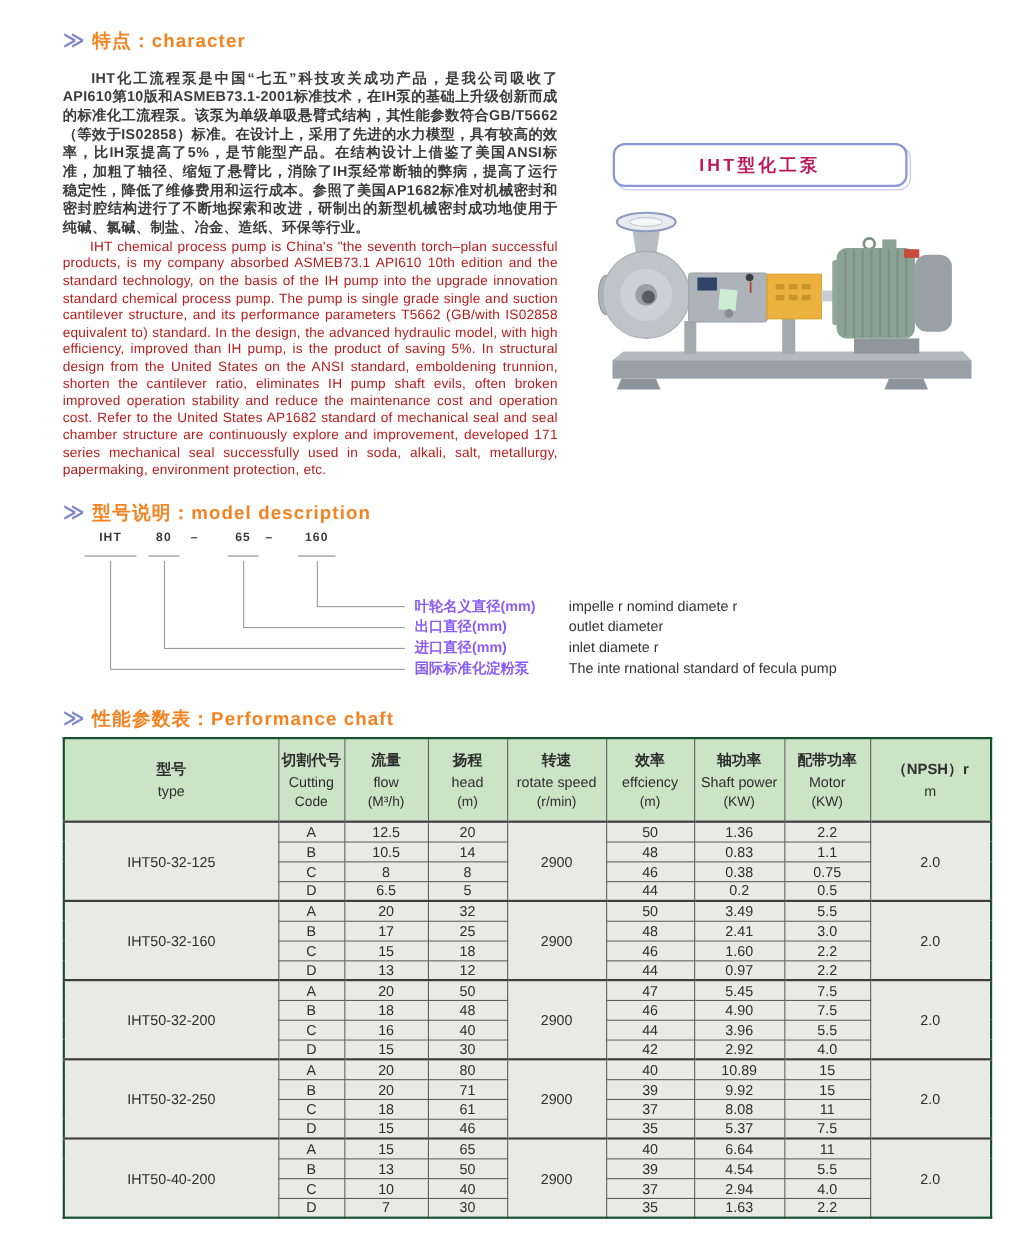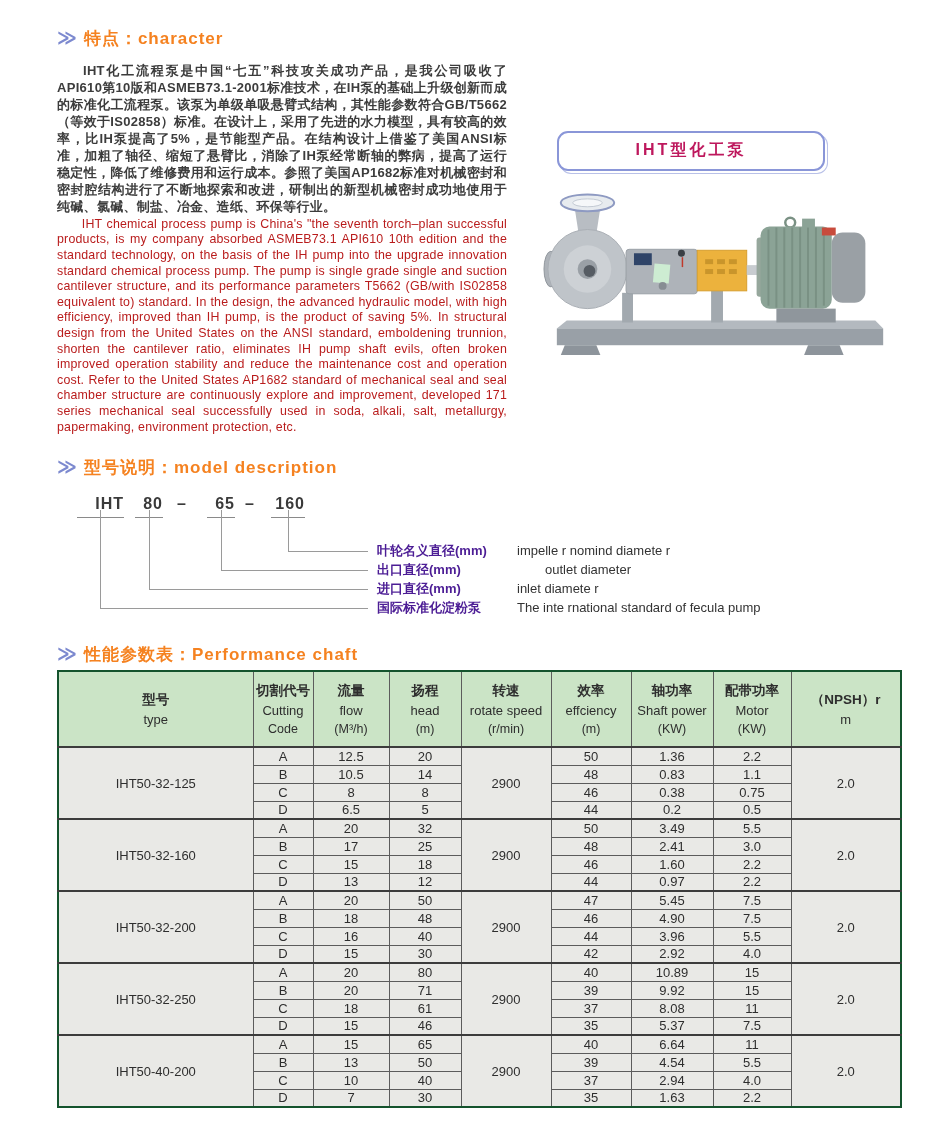--- a/index.html
+++ b/index.html
@@ -33,43 +33,43 @@
     border:2px solid #8a96d8; border-radius:11px;
     display:flex; align-items:center; justify-content:center;
     background:#fff; box-shadow:3px 3px 0 -1px #ffffff, 3px 3px 0 0 #b9c1e8;
   }
   .product-title-box span { font-size:16px; font-weight:bold; color:#be185d; letter-spacing:3px; }
   .pump-figure { margin-top:16px; width:356px; height:178px; }
 
   
   .model-diagram { position:relative; margin-top:6px; height:152px; width:843px; }
   .code-part, .code-sep {
-    position:absolute; top:12px; text-align:right; height:23px;
-    font-size:16px; font-weight:bold; color:#3a3a3a; letter-spacing:1px;
+    position:absolute; top:0; text-align:center; height:23px;
+    font-size:11px; font-weight:bold; color:#3a3a3a; letter-spacing:1px;
   }
   .code-part { border-bottom:1.5px solid #8a8a8a; padding-bottom:2px; }
   .part-iht { left:20px; width:47px; }
   .part-inlet { left:78px; width:28px; }
   .sep-1 { left:110px; width:20px; }
   .part-outlet { left:150px; width:28px; }
   .sep-2 { left:178px; width:20px; }
   .part-impeller { left:214px; width:34px; }
   .vline { position:absolute; width:1px; background:#9a9a9a; top:27px; }
   .v-iht { left:43px; height:98px; }
   .v-inlet { left:92px; height:79px; }
   .v-outlet { left:164px; height:60px; }
   .v-impeller { left:231px; height:41px; }
   .hline { position:absolute; height:1px; background:#9a9a9a; }
   .h-impeller { left:231px; width:80px; top:68px; }
   .h-outlet { left:164px; width:147px; top:87px; }
   .h-inlet { left:92px; width:219px; top:106px; }
   .h-iht { left:43px; width:268px; top:125px; }
   .diagram-label { position:absolute; left:320px; display:flex; line-height:18px; }
-  .dl-1 { top:59px; } .dl-2 { top:78px;gap:28px; } .dl-3 { top:97px; } .dl-4 { top:116px; }
-  .lbl-cn { width:140px; font-size:13px; color:#4c1d95; font-weight:600; }
+  .dl-1 { top:59px; } .dl-2 { top:78px; } .dl-3 { top:97px; } .dl-4 { top:116px; }
+  .lbl-cn { width:140px; font-size:13px; color:#8b5cf6; font-weight:600; }
   .lbl-en { font-size:13px; color:#333;text-align:right; }
 
   
   .perf-wrap { margin-top:7px; }
   table.perf { border-collapse:collapse; width:843px; table-layout:fixed; margin-top:6px; }
   table.perf th, table.perf td {
     border:1px solid #5c5c5c; text-align:center; vertical-align:middle;
     font-size:13px; color:#2e2e2e; overflow:hidden;
   }
   table.perf { border:2px solid #14532d; }

